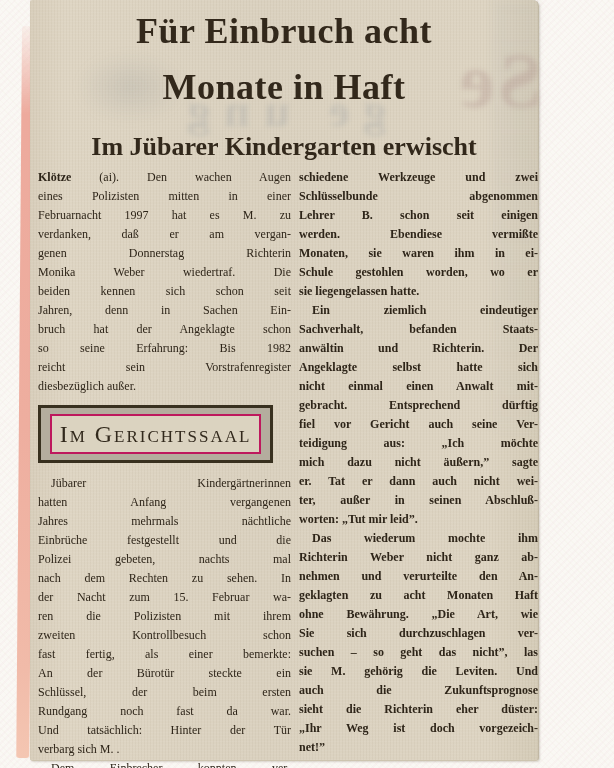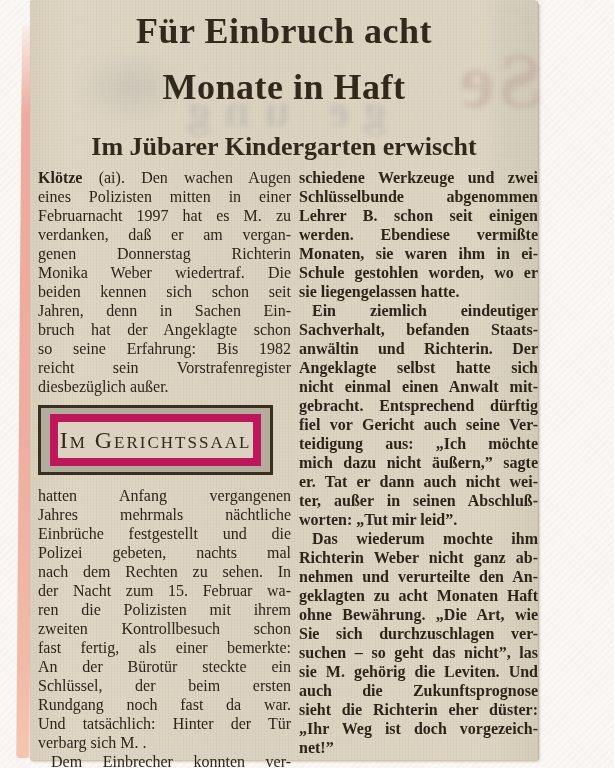--- a/index.html
+++ b/index.html
@@ -45,32 +45,32 @@
     font-size:36px;line-height:56px;margin-top:3px;letter-spacing:0.5px;
   }
   .subhead{
     text-align:center;font-weight:bold;color:#32281b;
     font-size:26px;line-height:29px;margin-top:17px;
   }
   .columns{display:flex;padding:7px 0 0 8px;}
   .col-left{width:253px;margin-right:8px;}
   .col-right{width:239px;font-weight:bold;}
   .bline{
-    font-size:16px;line-height:19px;color:#2e2519;
+    font-size:12px;line-height:19px;color:#2e2519;
     text-align:justify;text-align-last:justify;
   }
   .bline.pend{text-align-last:left;}
   .bline.pstart{text-indent:13px;}
   .bline b{font-weight:bold;}
   .gbox{
     margin:9px 18px 11px 0;
     border:3px solid #38301f;background:#b4ad9e;padding:6px 9px;
   }
   .gbox-inner{
-    border:8px solid #be185d;background:#dbd3c0;
+    border:2px solid #be185d;background:#dbd3c0;
     text-align:center;font-variant:small-caps;
     font-size:24px;line-height:36px;letter-spacing:2px;color:#32291c;
   }
 </style>
 </head>
 <body>
 
 <div class="pink-strip"></div>
 
 <div class="clipping">
@@ -100,20 +100,21 @@
             <div class="bline">Jahren, denn in Sachen Ein-</div>
             <div class="bline">bruch hat der Angeklagte schon</div>
             <div class="bline">so seine Erfahrung: Bis 1982</div>
             <div class="bline">reicht sein Vorstrafenregister</div>
             <div class="bline pend">diesbezüglich außer.</div>
           </div>
         <div class="gbox">
           <div class="gbox-inner">Im Gerichtssaal</div>
         </div>
         <div>
+            <div class="bline pstart">Jübarer Kindergärtnerinnen</div>
             <div class="bline">hatten Anfang vergangenen</div>
             <div class="bline">Jahres mehrmals nächtliche</div>
             <div class="bline">Einbrüche festgestellt und die</div>
             <div class="bline">Polizei gebeten, nachts mal</div>
             <div class="bline">nach dem Rechten zu sehen. In</div>
             <div class="bline">der Nacht zum 15. Februar wa-</div>
             <div class="bline">ren die Polizisten mit ihrem</div>
             <div class="bline">zweiten Kontrollbesuch schon</div>
             <div class="bline">fast fertig, als einer bemerkte:</div>
             <div class="bline">An der Bürotür steckte ein</div>

